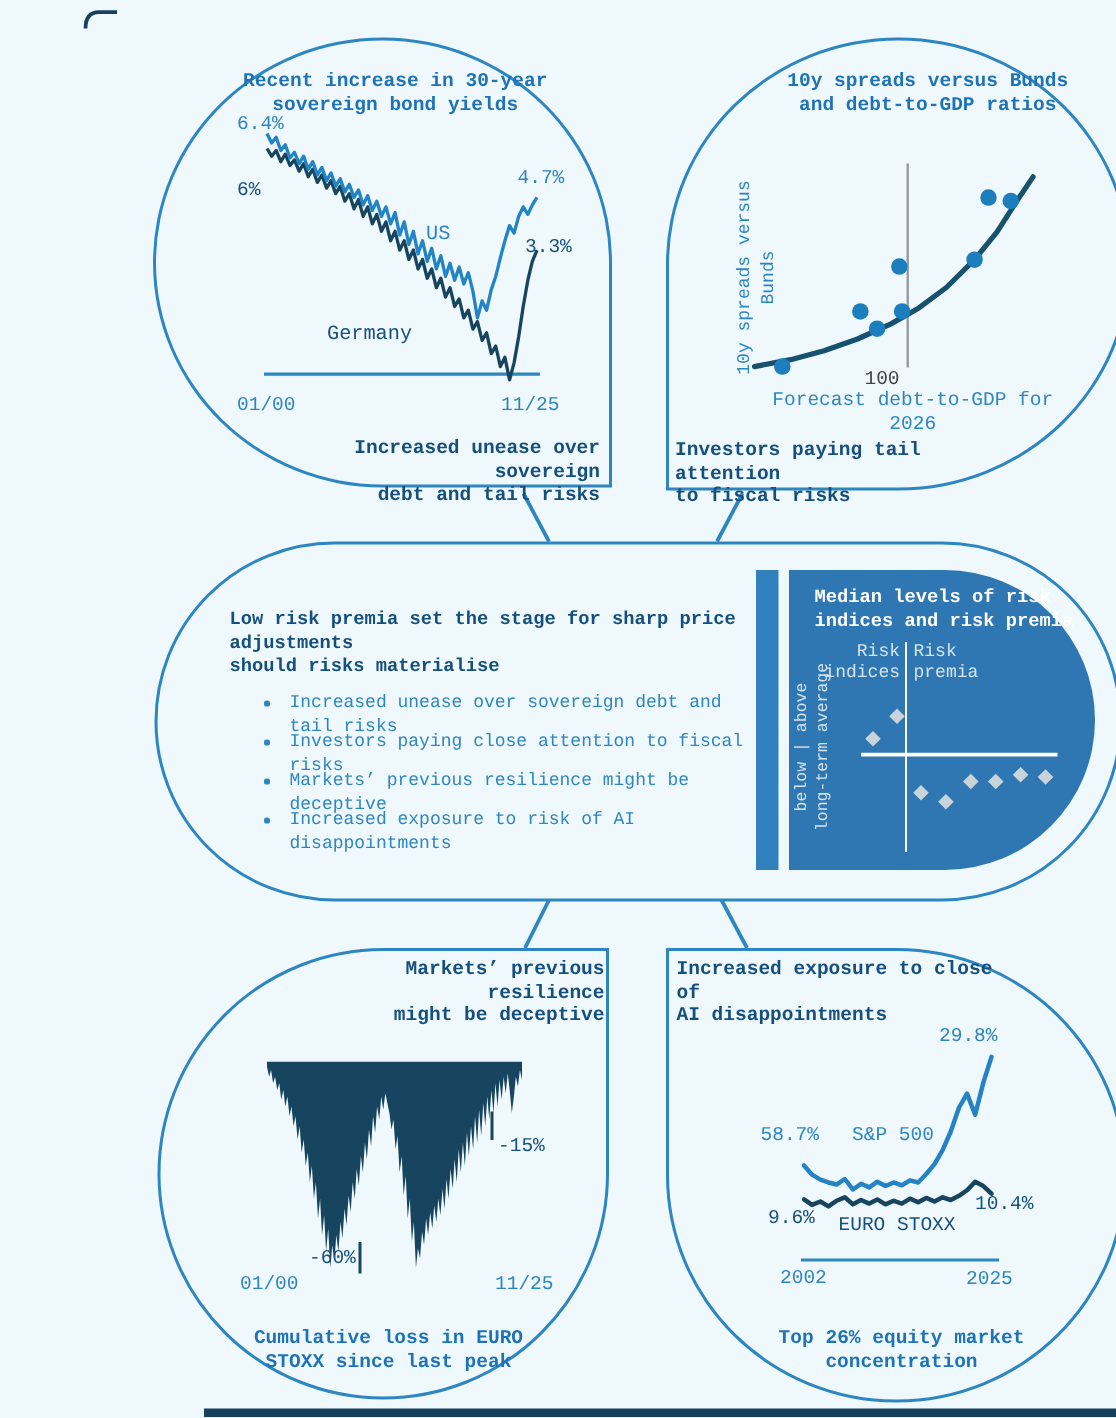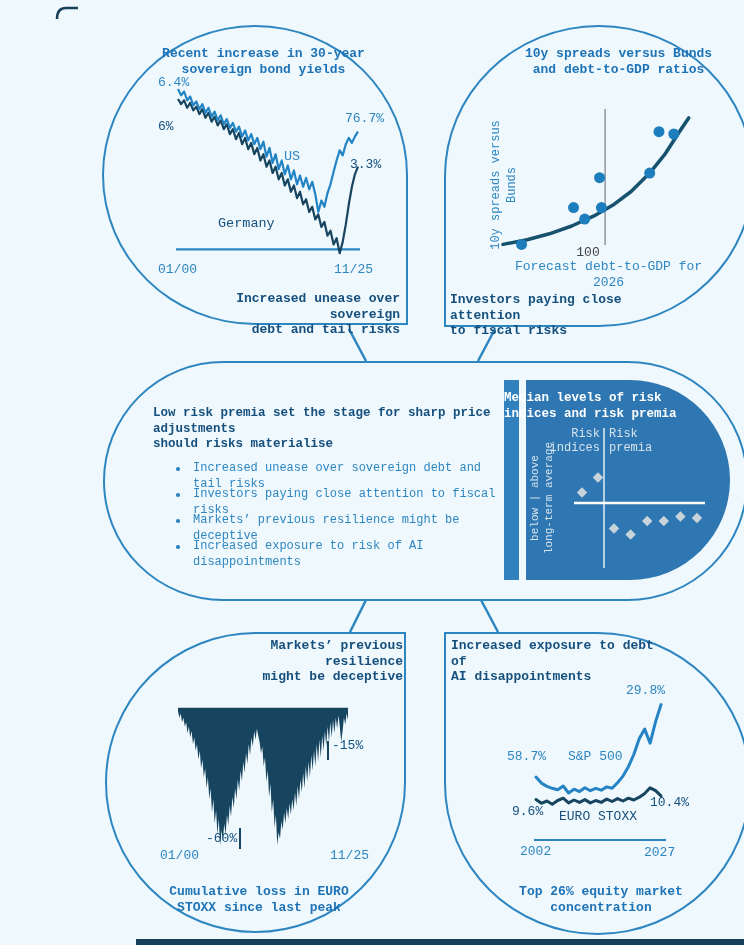--- a/index.html
+++ b/index.html
@@ -54,21 +54,21 @@
     <div class="bubble" id="b-tl"></div>
     <div class="lbl b ctr bright" style="left:108px;top:46px;width:215px">Recent increase in 30-year
 sovereign bond yields</div>
     <svg class="chart" id="chart-yields" width="200" height="186" style="left:120px;top:80px">
         <line x1="8" y1="169.462" x2="192" y2="169.462" stroke="#2e86c1" stroke-width="2.2"></line>
         <polyline points="10.0,19.0 13.1,24.1 16.1,20.3 19.2,27.8 22.2,22.8 25.3,30.3 28.3,26.6 31.4,34.1 34.4,29.1 37.5,37.8 40.5,32.8 43.6,41.6 46.6,36.6 49.7,45.4 52.7,40.4 55.8,49.1 58.8,44.1 61.9,54.1 64.9,49.1 68.0,59.2 71.0,52.9 74.1,64.2 77.1,57.9 80.2,69.2 83.2,62.9 86.3,74.2 89.3,67.9 92.4,80.5 95.4,74.2 98.5,86.7 101.5,80.5 104.6,93.0 107.6,86.7 110.7,99.3 113.7,93.0 116.8,105.5 119.8,99.3 122.9,111.8 125.9,105.5 129.0,118.1 132.0,111.8 135.1,124.3 138.1,119.3 141.2,131.9 144.2,126.8 147.3,139.4 150.3,134.4 153.4,146.9 156.4,141.9 159.5,155.7 162.5,150.7 165.6,164.4 168.6,158.2 171.7,173.2 174.7,161.9 177.8,144.4 180.8,124.3 183.9,106.8 186.9,94.3 190.0,86.7" fill="none" stroke="#17445f" stroke-width="2.2" stroke-linejoin="round"></polyline>
         <polyline points="10.0,9.0 13.1,15.3 16.1,11.5 19.2,20.3 22.2,16.5 25.3,25.3 28.3,21.5 31.4,29.1 34.4,24.1 37.5,32.8 40.5,27.8 43.6,36.6 46.6,31.6 49.7,40.4 52.7,35.3 55.8,44.1 58.8,39.1 61.9,47.9 64.9,42.9 68.0,51.6 71.0,46.6 74.1,56.6 77.1,50.4 80.2,60.4 83.2,54.1 86.3,64.2 89.3,57.9 92.4,69.2 95.4,61.7 98.5,76.7 101.5,67.9 104.6,83.0 107.6,74.2 110.7,89.2 113.7,80.5 116.8,94.3 119.8,85.5 122.9,99.3 125.9,90.5 129.0,104.3 132.0,95.5 135.1,106.8 138.1,98.0 141.2,109.3 144.2,101.8 147.3,114.3 150.3,131.9 153.4,120.6 156.4,126.8 159.5,113.1 162.5,104.3 165.6,91.7 168.6,80.5 171.7,70.4 174.7,75.4 177.8,64.2 180.8,57.9 183.9,62.9 186.9,56.6 190.0,51.6" fill="none" stroke="#2283c5" stroke-width="2.2" stroke-linejoin="round"></polyline>
       </svg>
     <div class="lbl ac" style="left:110px;top:75px">6.4%</div>
     <div class="lbl dk" style="left:110px;top:119px">6%</div>
-    <div class="lbl ac" style="left:297px;top:111px">76.7%</div>
+    <div class="lbl ac" style="left:297px;top:111px">4.7%</div>
     <div class="lbl dk" style="left:302px;top:157px">3.3%</div>
     <div class="lbl ac s135" style="left:236px;top:149px">US</div>
     <div class="lbl dk s135" style="left:170px;top:216px">Germany</div>
     <div class="lbl ac" style="left:110px;top:262px">01/00</div>
     <div class="lbl ac" style="left:286px;top:262px">11/25</div>
     <div class="lbl b rt dk" style="left:147px;top:291px;width:205px">Increased unease over sovereign
 debt and tail risks</div>
   </div>
 
   <div>
@@ -83,41 +83,41 @@
         <circle cx="80.566" cy="102.60000000000001" r="5.5" fill="#1d7ebd"></circle>
         <circle cx="91.708" cy="114.10000000000001" r="5.5" fill="#1d7ebd"></circle>
         <circle cx="106.564" cy="72.7" r="5.5" fill="#1d7ebd"></circle>
         <circle cx="108.42099999999999" cy="102.60000000000001" r="5.5" fill="#1d7ebd"></circle>
         <circle cx="156.703" cy="68.1" r="5.5" fill="#1d7ebd"></circle>
         <circle cx="165.988" cy="26.70000000000001" r="5.5" fill="#1d7ebd"></circle>
         <circle cx="180.844" cy="29" r="5.5" fill="#1d7ebd"></circle>
       </svg>
     <div class="lbl ctr" style="left:522px;top:245px;width:36px;color:var(--tick)">100</div>
     <div class="lbl ac ctr" style="left:458px;top:259px;width:205px">Forecast debt-to-GDP for 2026</div>
-    <div class="lbl b dk" style="left:402px;top:292px;width:215px">Investors paying close attention
+    <div class="lbl b dk" style="left:402px;top:292px;width:215px">Investors paying tail attention
 to fiscal risks</div>
   </div>
 
   <div>
     <div class="bubble" id="capsule"></div>
     <div class="lbl b dk s125" style="left:105px;top:406px;width:385px">Low risk premia set the stage for sharp price adjustments
 should risks materialise</div>
 
     <div class="dot" style="left:128px;top:467px"></div>
     <div class="lbl ac s12" style="left:145px;top:460px;width:310px">Increased unease over sovereign debt and tail risks</div>
     <div class="dot" style="left:128px;top:493px"></div>
     <div class="lbl ac s12" style="left:145px;top:486px;width:310px">Investors paying close attention to fiscal risks</div>
     <div class="dot" style="left:128px;top:519px"></div>
     <div class="lbl ac s12" style="left:145px;top:512px;width:310px">Markets’ previous resilience might be deceptive</div>
     <div class="dot" style="left:128px;top:545px"></div>
     <div class="lbl ac s12" style="left:145px;top:538px;width:310px">Increased exposure to risk of AI disappointments</div>
 
     <div class="stripe"></div>
     <div class="riskbox"></div>
-    <div class="lbl b wh s125" style="left:456px;top:391px;width:190px">Median levels of risk
+    <div class="lbl b wh s125" style="left:495px;top:391px;width:190px">Median levels of risk
 indices and risk premia</div>
     <div class="lbl bx rt s12" style="left:494px;top:427px;width:58px;line-height:14px">Risk
 indices</div>
     <div class="lbl bx s12" style="left:561px;top:427px;width:60px;line-height:14px">Risk
 premia</div>
     <div class="lbl bx ctr s11 rot" style="left:426px;top:483px;width:140px;height:30px">below | above
 long-term average</div>
     <svg class="chart" id="chart-riskbox" width="160" height="150" style="left:503px;top:423px">
         <line x1="53" y1="5" x2="53" y2="145" stroke="#ffffff" stroke-width="1.3"></line>
         <line x1="23" y1="80" x2="154" y2="80" stroke="#ffffff" stroke-width="2.5"></line>
@@ -134,43 +134,43 @@
 
   <div>
     <div class="bubble" id="b-bl"></div>
     <div class="lbl b rt dk" style="left:150px;top:638px;width:205px">Markets’ previous resilience
 might be deceptive</div>
     <svg class="chart" id="chart-drawdown" width="185" height="155" style="left:123px;top:700px">
         <path d="M7,9 L7.0,11.2 8.4,17.8 9.7,13.4 11.1,22.2 12.4,17.8 13.8,26.6 15.2,22.2 16.5,33.2 17.9,26.6 19.2,37.6 20.6,31.0 22.0,44.2 23.3,37.6 24.7,50.8 26.0,44.2 27.4,59.6 28.8,50.8 30.1,68.4 31.5,59.6 32.8,77.2 34.2,68.4 35.6,88.2 36.9,77.2 38.3,99.2 39.6,88.2 41.0,112.4 42.4,99.2 43.7,123.4 45.1,110.2 46.4,134.4 47.8,119.0 49.2,145.4 50.5,130.0 51.9,141.0 53.2,123.4 54.6,134.4 56.0,114.6 57.3,125.6 58.7,105.8 60.0,116.8 61.4,97.0 62.8,108.0 64.1,88.2 65.5,99.2 66.8,79.4 68.2,90.4 69.6,70.6 70.9,81.6 72.3,61.8 73.6,72.8 75.0,53.0 76.4,64.0 77.7,44.2 79.1,55.2 80.4,37.6 81.8,46.4 83.2,31.0 84.5,39.8 85.9,28.8 87.2,35.4 88.6,42.0 90.0,53.0 91.3,46.4 92.7,66.2 94.0,57.4 95.4,81.6 96.8,70.6 98.1,97.0 99.5,83.8 100.8,112.4 102.2,99.2 103.6,127.8 104.9,114.6 106.3,145.4 107.6,132.2 109.0,138.8 110.4,121.2 111.7,130.0 113.1,112.4 114.4,123.4 115.8,108.0 117.2,119.0 118.5,103.6 119.9,114.6 121.2,99.2 122.6,110.2 124.0,92.6 125.3,105.8 126.7,86.0 128.0,99.2 129.4,79.4 130.8,92.6 132.1,72.8 133.5,88.2 134.8,66.2 136.2,81.6 137.6,61.8 138.9,77.2 140.3,55.2 141.6,70.6 143.0,50.8 144.4,66.2 145.7,44.2 147.1,61.8 148.4,39.8 149.8,57.4 151.2,35.4 152.5,50.8 153.9,31.0 155.2,46.4 156.6,26.6 158.0,42.0 159.3,22.2 160.7,37.6 162.0,20.0 163.4,33.2 164.8,17.8 166.1,28.8 167.5,15.6 168.8,26.6 170.2,42.0 171.6,31.0 172.9,17.8 174.3,24.4 175.6,13.4 177.0,20.0 L177,9 Z" fill="#17445f"></path>
         <line x1="7" y1="9" x2="177" y2="9" stroke="#17445f" stroke-width="2.5"></line>
       </svg>
     <div class="vtick" style="left:279px;top:741px;height:19px"></div>
-    <div class="lbl dk" style="left:284px;top:738px">-15%</div>
+    <div class="lbl dk" style="left:284px;top:756px">-15%</div>
     <div class="lbl dk" style="left:158px;top:831px">-60%</div>
     <div class="vtick" style="left:191px;top:828px;height:21px"></div>
     <div class="lbl ac" style="left:112px;top:848px">01/00</div>
     <div class="lbl ac" style="left:282px;top:848px">11/25</div>
     <div class="lbl b ctr bright" style="left:116px;top:884px;width:190px">Cumulative loss in EURO
 STOXX since last peak</div>
   </div>
 
   <div>
     <div class="bubble" id="b-br"></div>
-    <div class="lbl b dk" style="left:403px;top:638px;width:225px">Increased exposure to debt of
+    <div class="lbl b dk" style="left:403px;top:638px;width:225px">Increased exposure to close of
 AI disappointments</div>
     <svg class="chart" id="chart-conc" width="150" height="150" style="left:478px;top:695px">
         <polyline points="10.0,82.0 15.4,88.1 20.9,91.4 26.3,93.3 31.7,94.7 37.2,91.0 42.6,98.0 48.0,94.2 53.5,96.6 58.9,92.8 64.3,95.7 69.8,93.3 75.2,95.2 80.7,91.9 86.1,93.3 91.5,87.7 97.0,81.1 102.4,71.7 107.8,59.5 113.3,43.5 118.7,34.1 124.1,48.2 129.6,26.6 135.0,9.6" fill="none" stroke="#2583c5" stroke-width="3" stroke-linejoin="round" stroke-linecap="round"></polyline>
         <polyline points="10.0,104.6 15.4,108.3 20.9,106.0 26.3,109.3 31.7,105.5 37.2,103.2 42.6,107.9 48.0,105.0 53.5,107.4 58.9,104.6 64.3,107.9 69.8,105.5 75.2,107.4 80.7,104.1 86.1,106.5 91.5,103.6 97.0,106.0 102.4,103.2 107.8,105.0 113.3,102.2 118.7,98.5 124.1,92.8 129.6,95.7 135.0,100.8" fill="none" stroke="#17445f" stroke-width="3" stroke-linejoin="round" stroke-linecap="round"></polyline>
       </svg>
     <div class="lbl ac" style="left:578px;top:683px">29.8%</div>
     <div class="lbl ac" style="left:459px;top:749px">58.7%</div>
     <div class="lbl ac" style="left:520px;top:749px">S&amp;P 500</div>
     <div class="lbl dk" style="left:464px;top:804px">9.6%</div>
     <div class="lbl dk" style="left:511px;top:809px;width:95px">EURO STOXX</div>
     <div class="lbl dk" style="left:602px;top:795px">10.4%</div>
     <div class="axisrule" style="left:486px;top:839px;width:132px"></div>
     <div class="lbl ac" style="left:472px;top:844px">2002</div>
-    <div class="lbl ac" style="left:596px;top:845px">2027</div>
+    <div class="lbl ac" style="left:596px;top:845px">2025</div>
     <div class="lbl b ctr bright" style="left:463px;top:884px;width:180px">Top 26% equity market
 concentration</div>
   </div>
 
 </div>
 
 </body></html>

